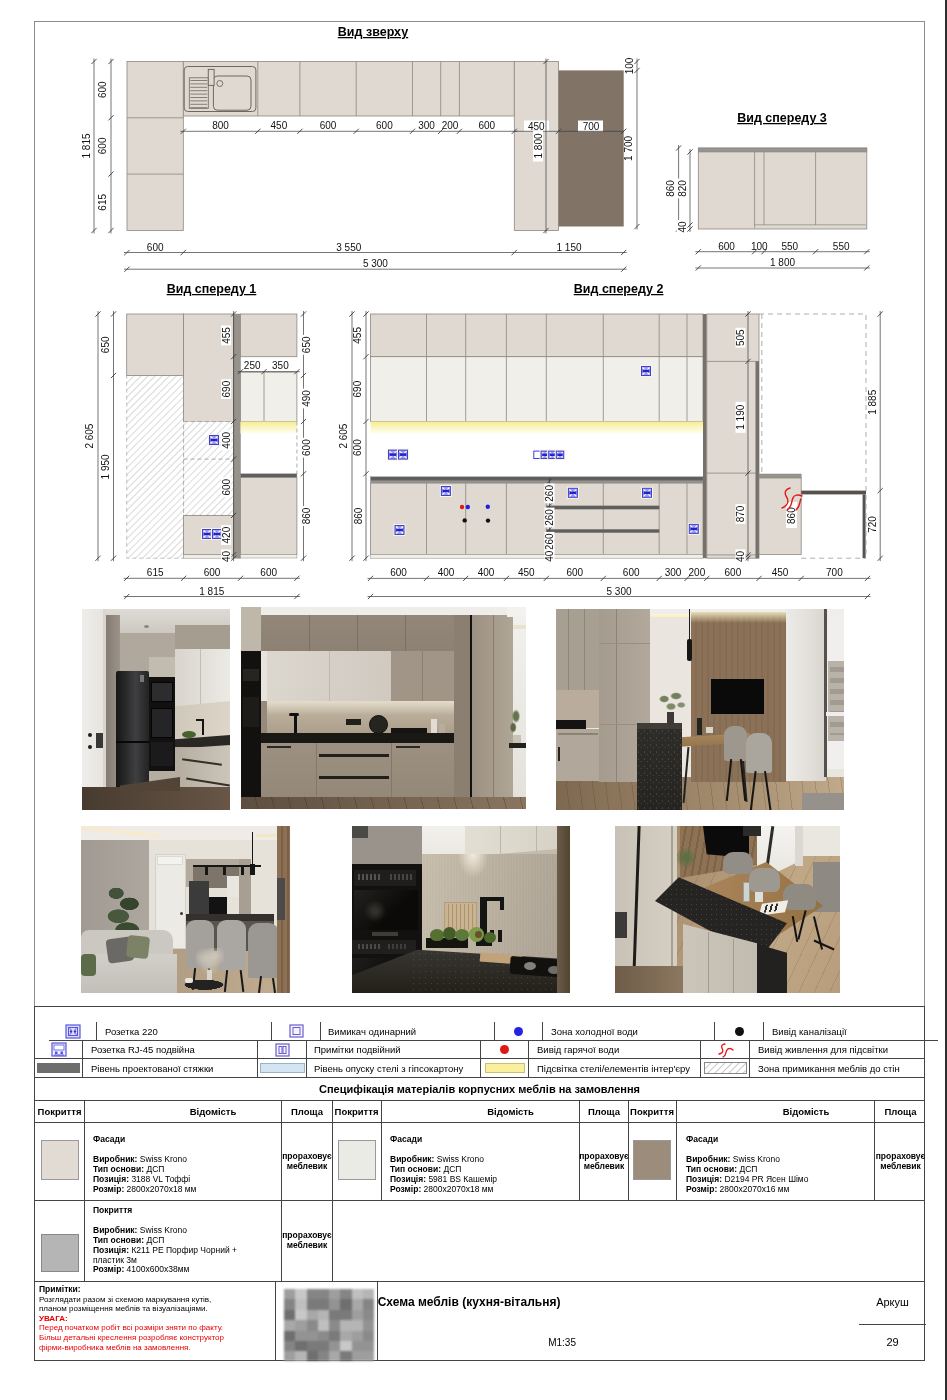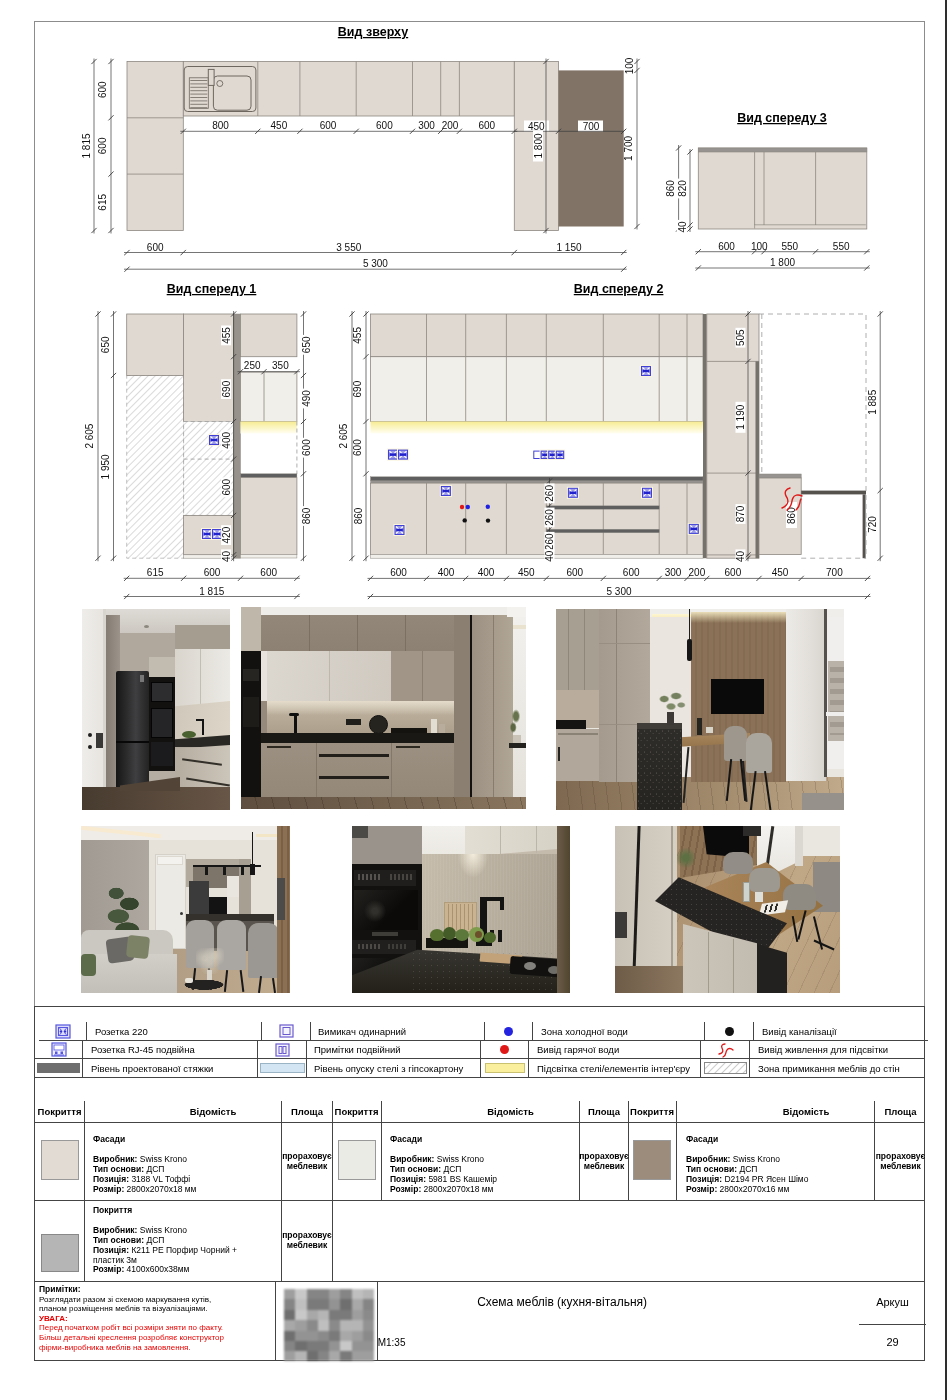--- a/index.html
+++ b/index.html
@@ -768,21 +768,21 @@
   <div style="position:absolute;left:150px;top:78px;width:13px;height:8px;background:repeating-linear-gradient(90deg,#2e2c28 0 2px,#efece5 2px 5px);transform:skewX(-22deg) rotate(-8deg)"></div>
   <div style="position:absolute;left:40px;top:42px;width:132px;height:92px;background:#262422;clip-path:polygon(18% 10%,100% 60%,80% 98%,0 36%)"></div>
   <div style="position:absolute;left:40px;top:42px;width:132px;height:92px;background:radial-gradient(circle at 30% 30%,rgba(140,136,130,0.3) 0.4px,transparent 0.8px);background-size:5px 5px;clip-path:polygon(18% 10%,100% 60%,80% 98%,0 36%)"></div>
   <div style="position:absolute;left:68px;top:98px;width:74px;height:69px;background:linear-gradient(90deg,#ccc5b9,#c2bbaf);clip-path:polygon(0 0,100% 28%,100% 100%,0 100%)"></div>
   <div style="position:absolute;left:93px;top:106px;width:1px;height:61px;background:#a49b8f"></div>
       <div style="position:absolute;left:118px;top:113px;width:1px;height:54px;background:#a49b8f"></div>
   <div style="position:absolute;left:142px;top:118px;width:30px;height:49px;background:#232120;clip-path:polygon(0 0,100% 18%,100% 100%,0 100%)"></div>
 </div>
 
 <div style="position:absolute;left:34px;top:1006px;width:891px;height:71px;border:1px solid #444;border-bottom:none;font-size:9.5px">
-<div style="position:absolute;left:4px;top:15px;width:100%;height:19px;border-bottom:1px solid #444">
+<div style="position:absolute;left:14px;top:15px;width:100%;height:19px;border-bottom:1px solid #444">
 <div style="position:absolute;left:0px;top:0;width:48px;height:100%;border-right:1px solid #444;display:flex;align-items:center">
           <svg width="16" height="15" viewBox="0 0 16 15" style="display:block;margin:auto">
             <rect x="1" y="1" width="14" height="13" fill="#dcdcf8" stroke="#5555e0" stroke-width="1.2"></rect>
             <rect x="3.5" y="3.5" width="9" height="8" fill="none" stroke="#5555e0" stroke-width="1"></rect>
             <circle cx="6" cy="7.5" r="1.2" fill="#3333cc"></circle>
             <circle cx="10" cy="7.5" r="1.2" fill="#3333cc"></circle>
             <path d="M4.5 4.5 l2 1.5 M11.5 4.5 l-2 1.5 M4.5 10.5 l2 -1.5 M11.5 10.5 l-2 -1.5" stroke="#3333cc" stroke-width="0.8"></path>
           </svg>
         </div>
 <div style="position:absolute;left:48px;top:0;width:173px;height:100%;display:flex;align-items:center;padding-left:8px">Розетка 220</div>
@@ -848,20 +848,21 @@
 <div style="position:absolute;left:665px;top:0;width:50px;height:100%;border-left:1px solid #444;border-right:1px solid #444;display:flex;align-items:center">
           <svg width="43" height="12" style="display:block;margin:auto">
             <rect x="0.5" y="0.5" width="42" height="11" fill="url(#hatch2)" stroke="#888"></rect>
           </svg>
         </div>
 <div style="position:absolute;left:715px;top:0;width:176px;height:100%;display:flex;align-items:center;padding-left:8px">Зона примикання меблів до стін</div>
 </div>
 </div>
 
 <div style="position:absolute;left:34px;top:1077px;width:891px;height:204px;border:1px solid #444;border-bottom:none;font-size:8.5px">
+<div style="position:absolute;left:0;top:0;width:100%;height:23px;border-bottom:1px solid #444;text-align:center;font-weight:bold;font-size:11px;line-height:22px">Специфікація матеріалів корпусних меблів на замовлення</div>
 <div style="position:absolute;left:0;top:23px;width:100%;height:22px;border-bottom:1px solid #444;font-weight:bold;font-size:9.5px">
 <div style="position:absolute;left:0px;top:0;width:50px;height:100%;border-right:1px solid #444;text-align:center;line-height:21px"><span style="position:relative;left:0px">Покриття</span></div>
 <div style="position:absolute;left:50px;top:0;width:197px;height:100%;border-right:1px solid #444;text-align:center;line-height:21px"><span style="position:relative;left:30px">Відомість</span></div>
 <div style="position:absolute;left:247px;top:0;width:51px;height:100%;border-right:1px solid #444;text-align:center;line-height:21px"><span style="position:relative;left:0px">Площа</span></div>
 <div style="position:absolute;left:297px;top:0;width:50px;height:100%;border-right:1px solid #444;text-align:center;line-height:21px"><span style="position:relative;left:0px">Покриття</span></div>
 <div style="position:absolute;left:347px;top:0;width:198px;height:100%;border-right:1px solid #444;text-align:center;line-height:21px"><span style="position:relative;left:30px">Відомість</span></div>
 <div style="position:absolute;left:545px;top:0;width:49px;height:100%;border-right:1px solid #444;text-align:center;line-height:21px"><span style="position:relative;left:0px">Площа</span></div>
 <div style="position:absolute;left:593px;top:0;width:49px;height:100%;border-right:1px solid #444;text-align:center;line-height:21px"><span style="position:relative;left:0px">Покриття</span></div>
 <div style="position:absolute;left:643px;top:0;width:197px;height:100%;border-right:1px solid #444;text-align:center;line-height:21px"><span style="position:relative;left:30px">Відомість</span></div>
 <div style="position:absolute;left:840px;top:0;width:51px;height:100%;text-align:center;line-height:21px"><span style="position:relative;left:0px">Площа</span></div>
@@ -953,22 +954,22 @@
           <div style="position:absolute;left:23px;top:62px;width:12px;height:11px;background:#6f6f6f"></div>
           <div style="position:absolute;left:34px;top:62px;width:12px;height:11px;background:#858585"></div>
           <div style="position:absolute;left:45px;top:62px;width:12px;height:11px;background:#a8a8a8"></div>
           <div style="position:absolute;left:56px;top:62px;width:12px;height:11px;background:#7a7a7a"></div>
           <div style="position:absolute;left:68px;top:62px;width:12px;height:11px;background:#9e9e9e"></div>
           <div style="position:absolute;left:79px;top:62px;width:12px;height:11px;background:#9e9e9e"></div>
         </div>
   </div>
 
   <div style="position:absolute;left:342.7px;top:0;width:368.8px;height:100%">
-    <div style="position:absolute;left:0;top:13px;width:100%;text-align:center;font-weight:normal;font-size:12px">Схема меблів (кухня-вітальня)</div>
-    <div style="position:absolute;left:0;top:55px;width:100%;font-size:10px">М1:35</div>
+    <div style="position:absolute;left:0;top:13px;width:100%;text-align:left;font-weight:bold;font-size:12px">Схема меблів (кухня-вітальня)</div>
+    <div style="position:absolute;left:0;top:55px;width:100%;text-align:center;font-size:10px">М1:35</div>
   </div>
 
 
   <div style="position:absolute;left:824px;top:0;width:67px;height:100%">
     <div style="position:absolute;left:0;top:0;width:100%;height:43px;border-bottom:1px solid #444;text-align:center;font-size:11px;line-height:40px">Аркуш</div>
     <div style="position:absolute;left:0;top:43px;width:100%;text-align:center;font-size:11px;line-height:34px">29</div>
   </div>
 </div>
 </div>
 </body></html>

